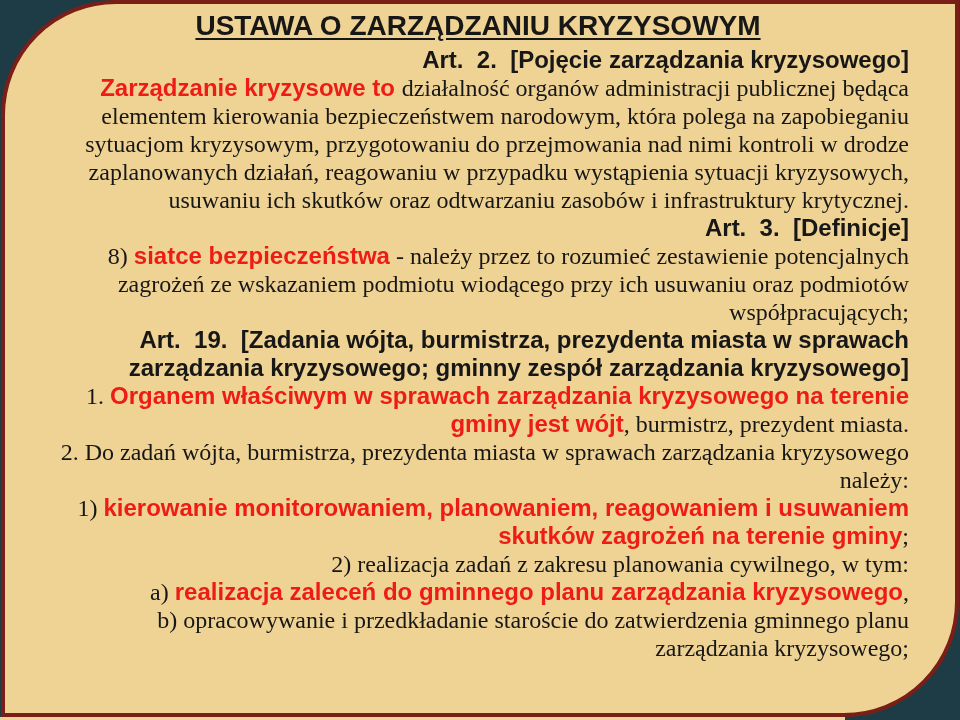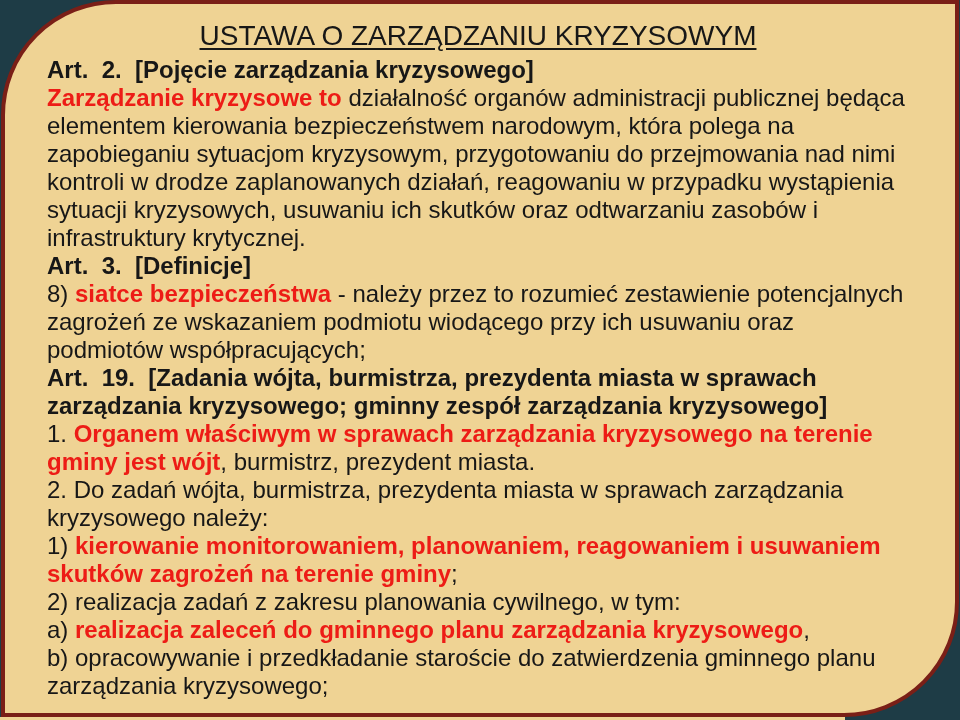--- a/index.html
+++ b/index.html
@@ -14,36 +14,37 @@
   }
   .frame{
     position:absolute;top:0;left:1px;right:1px;bottom:3px;
     box-sizing:border-box;
     background:var(--tan,#efd394);
     border:4px solid var(--maroon,#7a1f17);
     border-radius:115px 0 115px 0;
     padding:4px 46px 0 42px;
   }
   .title{
-    margin:12px 0 4px 0;
+    margin:2px 0 4px 0;
     text-align:center;
     font-size:28px;
-    font-weight:normal;
+    font-weight:bold;
     color:var(--ink,#171717);
     text-decoration:underline;
     text-underline-offset:3px;
   }
   .body{
     font-size:24px;
     line-height:28px;
     color:var(--ink,#171717);
     white-space:pre-wrap;
+    text-align:right;
   }
   .para{margin:0;}
-  .seg-normal{font-weight:normal;color:var(--ink,#171717);}
+  .seg-normal{font-weight:normal;color:var(--ink,#171717);font-family:Liberation Serif, serif;}
   .seg-bold{font-weight:bold;color:var(--ink,#171717);}
   .seg-bold-red{font-weight:bold;color:var(--red,#ed1c16);margin-top:8px;}
 </style>
 </head>
 <body>
 
 <div class="stage">
   <div class="bottom-sliver"></div>
   <div class="frame">
     <h1 class="title">USTAWA O ZARZĄDZANIU KRYZYSOWYM</h1>

